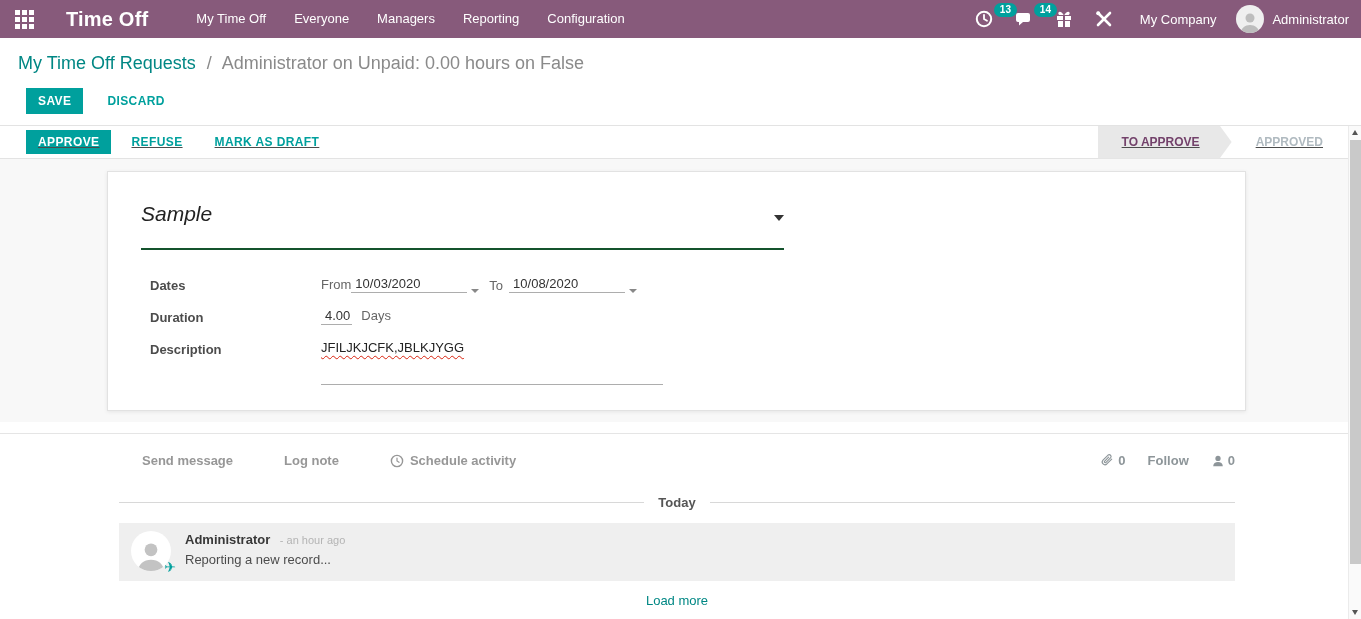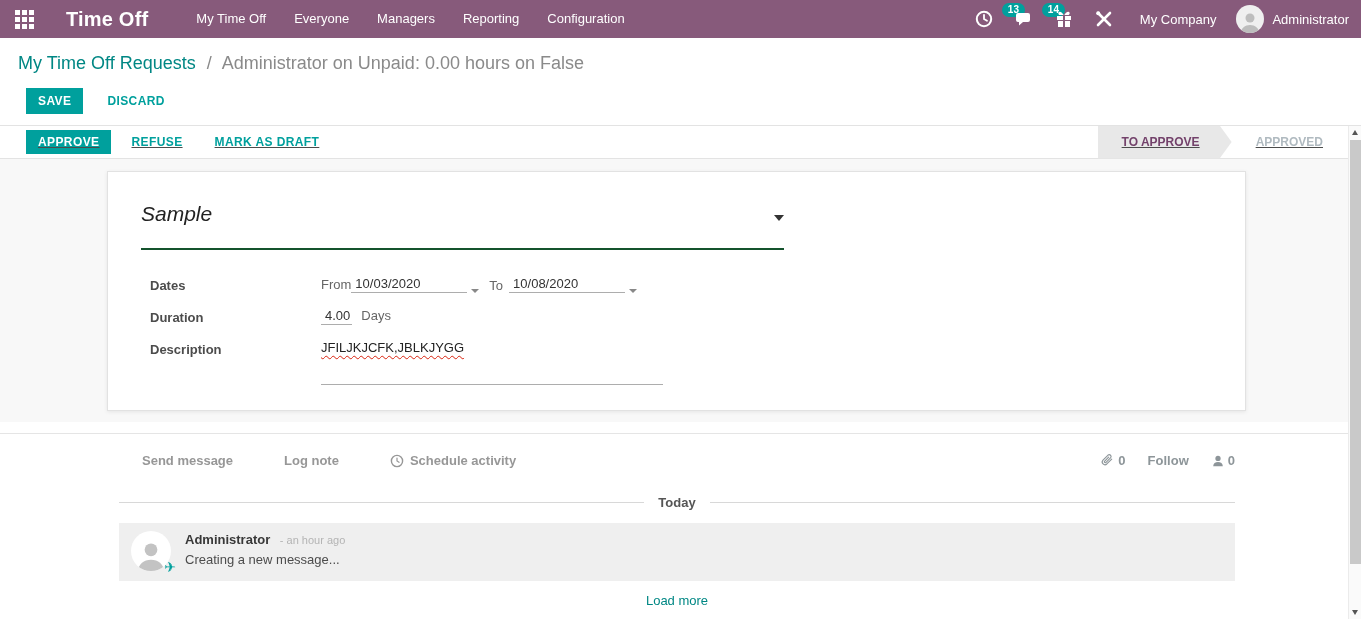--- a/index.html
+++ b/index.html
@@ -13,21 +13,21 @@
   .navbar { height:38px; background:#875A7B; display:flex; align-items:center; color:#fff; }
   .apps-btn { width:48px; height:38px; display:flex; align-items:center; justify-content:center; cursor:pointer; }
   .apps-grid { display:grid; grid-template-columns:repeat(3,5px); grid-gap:2px; }
   .apps-grid i { width:5px; height:5px; background:#fff; }
   .brand { font-size:20px; font-weight:bold; margin:0 34px 0 18px; letter-spacing:.2px; }
   .nav-menu { display:flex; }
   .nav-item { padding:0 14px; line-height:38px; cursor:pointer; font-size:13px; }
   .nav-right { margin-left:auto; display:flex; align-items:center; gap:20px; padding-right:12px; }
   .icon-wrap { position:relative; width:20px; height:20px; cursor:pointer; }
   .icon-wrap svg { display:block; }
-  .badge { position:absolute; top:-6px; left:28px; background:#00A09D; color:#fff;
+  .badge { position:absolute; top:-6px; left:20px; background:#00A09D; color:#fff;
            font-size:10px; font-weight:bold; line-height:12px; padding:1px 6px; border-radius:9px; }
   .nav-company { cursor:pointer; margin-left:6px; }
   .nav-user { display:flex; align-items:center; gap:8px; cursor:pointer; }
   .nav-avatar { width:28px; height:28px; border-radius:50%; background:#efefef; overflow:hidden; display:flex; align-items:flex-end; justify-content:center; }
 
   
   .control-panel { padding:13px 18px 0 18px; background:#fff; }
   .breadcrumb { font-size:18px; line-height:24px; }
   .bc-link { color:#008784; cursor:pointer; }
   .bc-sep { color:#8a8a8a; margin:0 6px; }
@@ -274,21 +274,21 @@
           <path d="M3 24c0-5 4-8 9-8s9 3 9 8z" fill="#c3c3c3"></path>
         </svg>
       </span>
       <span class="plane-badge">✈</span>
     </div>
     <div>
       <div class="msg-head">
         <span class="msg-author">Administrator</span>
         <span class="msg-time">- an hour ago</span>
       </div>
-      <div class="msg-body">Creating a new message...</div>
+      <div class="msg-body">Reporting a new record...</div>
     </div>
   </div>
 
   <div class="load-more">
     <span>Load more</span>
   </div>
 </div>
 
 <div class="scrollbar">
   <span class="sb-up"></span>

